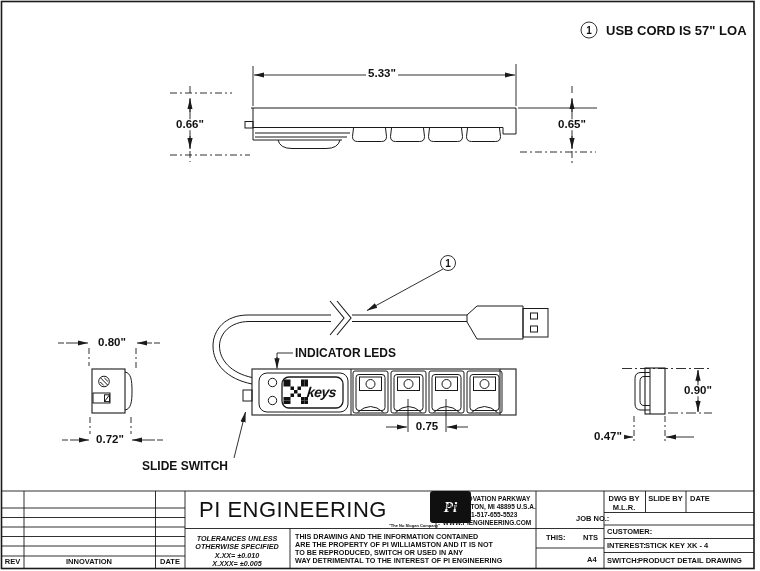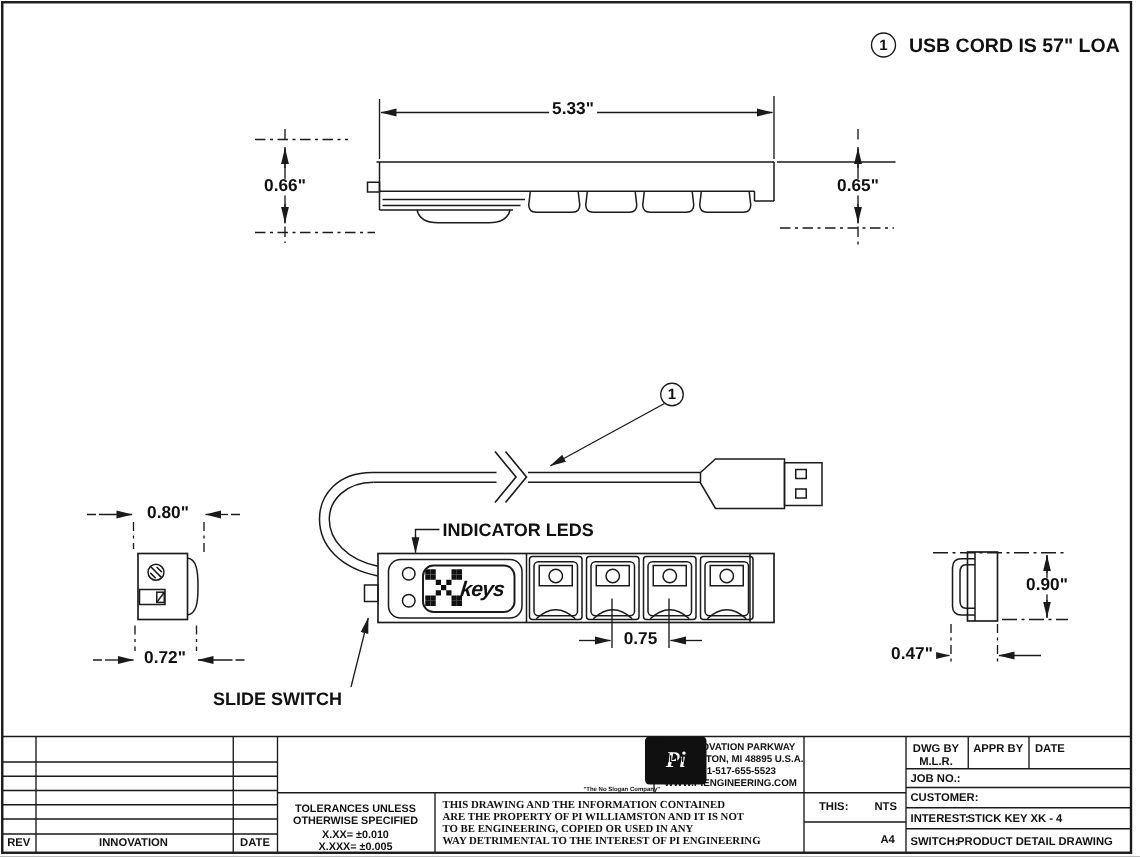--- a/index.html
+++ b/index.html
@@ -7,22 +7,22 @@
         font-family:"Liberation Sans",sans-serif;color:#111;}
   #art{position:absolute;left:0;top:0;}
   .txt{position:absolute;white-space:nowrap;line-height:1;color:#111;}
   .dim{font-size:11.5px;font-weight:bold;background:#fff;padding:0 2px;
        transform:translate(-50%,-50%);}
   .lbl{font-size:12px;font-weight:bold;transform:translateY(-50%);}
   .note{font-size:13px;font-weight:bold;transform:translateY(-50%);}
   .cnum{font-size:10px;font-weight:bold;transform:translate(-50%,-50%);}
   .company{font-size:22px;font-weight:400;letter-spacing:.5px;transform:translate(-50%,-50%);}
   .tb-xs{font-size:6.5px;font-weight:bold;transform:translate(-50%,-50%);}
-  .tb-s{font-size:7.2px;font-weight:bold;transform:translateY(-50%);font-family:Liberation Serif, serif;}
-  .tb-sc{font-size:7.2px;font-weight:bold;transform:translate(-50%,-50%);}
+  .tb-s{font-size:7.2px;font-weight:bold;transform:translateY(-50%);}
+  .tb-sc{font-size:7.2px;font-weight:bold;transform:translate(-50%,-50%);font-style:italic;}
   .tb-m{font-size:7.5px;font-weight:bold;transform:translateY(-50%);}
   .tb-mc{font-size:7.5px;font-weight:bold;transform:translate(-50%,-50%);}
   .keysword{font-size:14px;font-weight:bold;font-style:italic;letter-spacing:-.5px;
             transform:translateY(-50%) skewX(-6deg);}
   .pilogo{position:absolute;left:394px;top:491px;width:41px;height:32px;background:#101010;
           border-radius:3px;display:flex;align-items:center;justify-content:center;margin-left:36px;}
   .pilogo span{color:#fff;font-size:15px;font-weight:bold;font-style:italic;
                font-family:"Liberation Serif",serif;}
   .slogan{font-size:4px;font-weight:bold;transform:translate(-50%,0);}
 </style>
@@ -234,51 +234,52 @@
   <span class="txt dim" style="left:112px;top:343px">0.80"</span>
   <span class="txt dim" style="left:110px;top:440px">0.72"</span>
   <span class="txt dim" style="left:427px;top:427px">0.75</span>
   <span class="txt dim" style="left:608px;top:437px">0.47"</span>
   <span class="txt dim" style="left:698px;top:390.5px">0.90"</span>
 
   <span class="txt lbl" style="left:295px;top:353px">INDICATOR LEDS</span>
   <span class="txt lbl" style="left:142px;top:466px">SLIDE SWITCH</span>
   <span class="txt keysword" style="left:307px;top:392px">keys</span>
 
+  <span class="txt company" style="left:293px;top:509.5px">PI ENGINEERING</span>
 
   <div class="pilogo">
     <span>Pi</span>
   </div>
   <span class="txt slogan" style="left:414.5px;top:524px">"The No Slogan Company"</span>
 
   <span class="txt tb-xs" style="left:487px;top:499px">101 INNOVATION PARKWAY</span>
   <span class="txt tb-xs" style="left:487px;top:507px">WILLIAMSTON, MI 48895 U.S.A.</span>
   <span class="txt tb-xs" style="left:487px;top:515px">PH# 1-517-655-5523</span>
   <span class="txt tb-xs" style="left:487px;top:523px">WWW.PIENGINEERING.COM</span>
 
   <span class="txt tb-sc" style="left:237px;top:539px">TOLERANCES UNLESS</span>
   <span class="txt tb-sc" style="left:237px;top:547px">OTHERWISE SPECIFIED</span>
   <span class="txt tb-sc" style="left:237px;top:556px">X.XX= ±0.010</span>
   <span class="txt tb-sc" style="left:237px;top:564px">X.XXX= ±0.005</span>
 
   <span class="txt tb-s" style="left:295px;top:537px">THIS DRAWING AND THE INFORMATION CONTAINED</span>
   <span class="txt tb-s" style="left:295px;top:545px">ARE THE PROPERTY OF PI WILLIAMSTON AND IT IS NOT</span>
-  <span class="txt tb-s" style="left:295px;top:553px">TO BE ENGINEERING, COPIED OR USED IN ANY</span>
+  <span class="txt tb-s" style="left:295px;top:553px">TO BE REPRODUCED, SWITCH OR USED IN ANY</span>
   <span class="txt tb-s" style="left:295px;top:561px">WAY DETRIMENTAL TO THE INTEREST OF PI ENGINEERING</span>
 
   <span class="txt tb-m" style="left:546px;top:538px">THIS:</span>
   <span class="txt tb-m" style="left:583px;top:538px">NTS</span>
   <span class="txt tb-m" style="left:546px;top:576px">SIZE:</span>
   <span class="txt tb-m" style="left:587px;top:560px">A4</span>
 
   <span class="txt tb-mc" style="left:624px;top:499px">DWG BY</span>
   <span class="txt tb-mc" style="left:624px;top:507.5px">M.L.R.</span>
-  <span class="txt tb-mc" style="left:665.5px;top:499px">APPR BY</span>
+  <span class="txt tb-mc" style="left:665.5px;top:499px">SLIDE BY</span>
   <span class="txt tb-m" style="left:690px;top:499px">DATE</span>
-  <span class="txt tb-m" style="left:607px;top:518.5px">JOB NO.:</span>
+  <span class="txt tb-m" style="left:576px;top:518.5px">JOB NO.:</span>
   <span class="txt tb-m" style="left:607px;top:532px">CUSTOMER:</span>
   <span class="txt tb-m" style="left:607px;top:546px">INTEREST:</span>
   <span class="txt tb-m" style="left:645px;top:546px">STICK KEY XK - 4</span>
   <span class="txt tb-m" style="left:607px;top:560.5px">SWITCH:</span>
   <span class="txt tb-m" style="left:638px;top:560.5px">PRODUCT DETAIL DRAWING</span>
 
   <span class="txt tb-mc" style="left:12.5px;top:562px">REV</span>
   <span class="txt tb-mc" style="left:89px;top:562px">INNOVATION</span>
   <span class="txt tb-mc" style="left:170px;top:562px">DATE</span>
 

